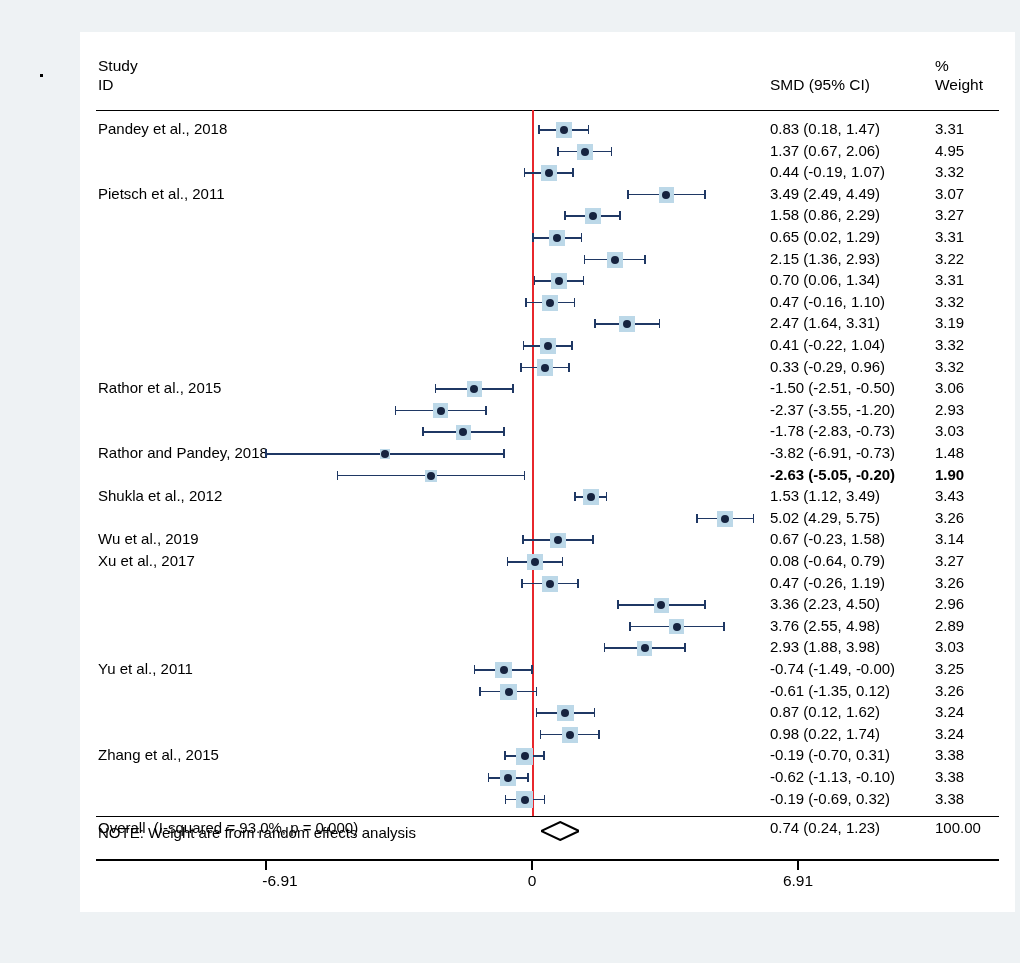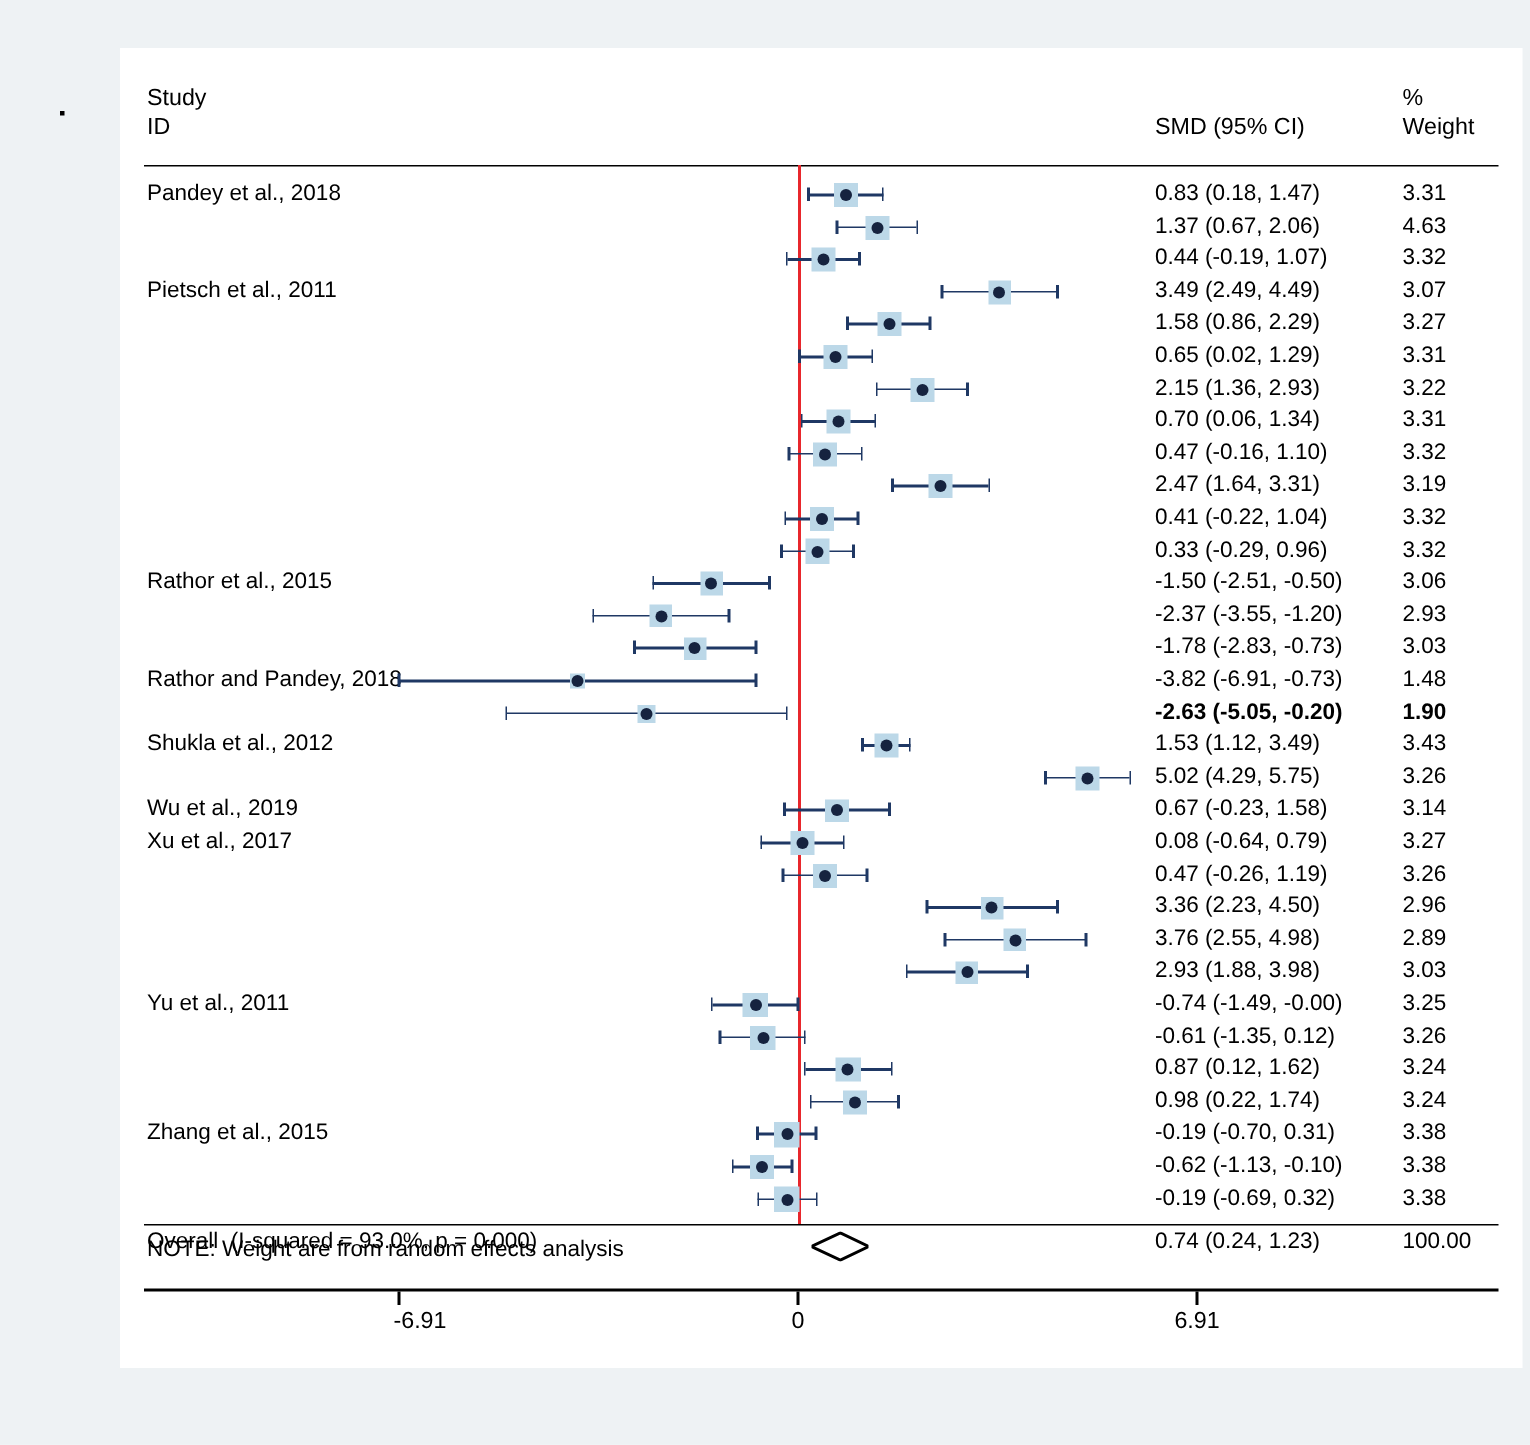--- a/index.html
+++ b/index.html
@@ -194,21 +194,21 @@
           <div class="est">0.83 (0.18, 1.47)</div>
           <div class="wt">3.31</div>
         </div>
         <div class="row" style="top: 107.6px;">
           <div class="ci" style="left: 477.795px; width: 53.515px;"></div>
           <div class="cap" style="left: 476.995px;"></div>
           <div class="cap" style="left: 530.51px;"></div>
           <div class="marker-box" style="left: 496.661px; width: 16.168px; height: 16.168px; top: 3.916px;"></div>
           <div class="marker-dot" style="left: 500.745px;"></div>
           <div class="est">1.37 (0.67, 2.06)</div>
-          <div class="wt">4.63</div>
+          <div class="wt">4.95</div>
         </div>
         <div class="row" style="top: 129.2px;">
           <div class="ci" style="left: 444.685px; width: 48.51px;"></div>
           <div class="cap" style="left: 443.885px;"></div>
           <div class="cap" style="left: 492.395px;"></div>
           <div class="marker-box" style="left: 460.794px; width: 16.292px; height: 16.292px; top: 3.854px;"></div>
           <div class="marker-dot" style="left: 464.94px;"></div>
           <div class="est">0.44 (-0.19, 1.07)</div>
           <div class="wt">3.32</div>
         </div>

